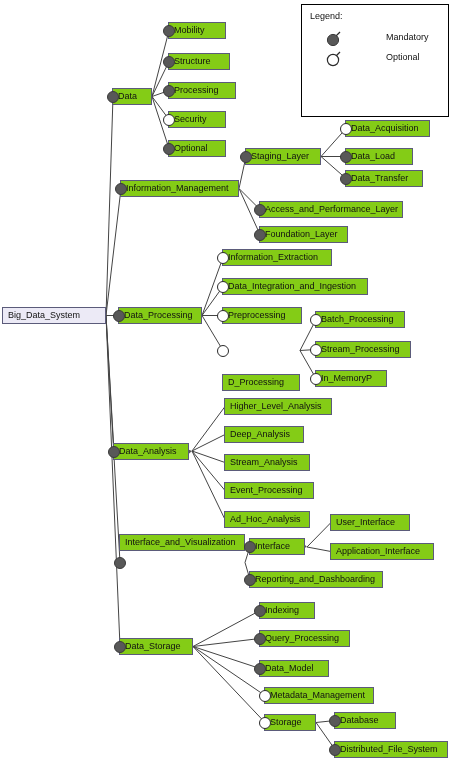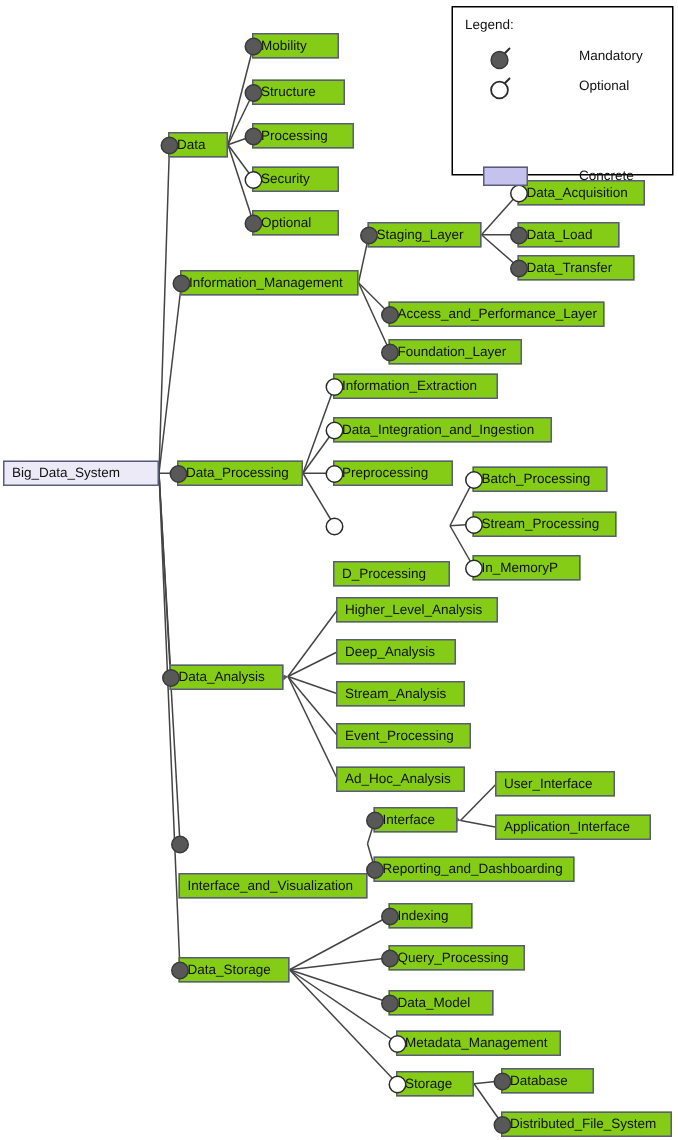--- a/index.html
+++ b/index.html
@@ -149,21 +149,21 @@
       </div>
       <div class="node" style="left: 224px; top: 454px; width: 86px;">
         <span>Stream_Analysis</span>
       </div>
       <div class="node" style="left: 224px; top: 482px; width: 90px;">
         <span>Event_Processing</span>
       </div>
       <div class="node" style="left: 224px; top: 511px; width: 86px;">
         <span>Ad_Hoc_Analysis</span>
       </div>
-      <div class="node" style="left: 119px; top: 582px; width: 126px;">
+      <div class="node" style="left: 119px; top: 534px; width: 126px;">
         <span>Interface_and_Visualization</span>
       </div>
       <div class="node" style="left: 249px; top: 538px; width: 56px;">
         <span>Interface</span>
       </div>
       <div class="node" style="left: 330px; top: 514px; width: 80px;">
         <span>User_Interface</span>
       </div>
       <div class="node" style="left: 330px; top: 543px; width: 104px;">
         <span>Application_Interface</span>
@@ -244,18 +244,14 @@
     <div class="lrow" style="top:44px;">
       <svg class="lsym" viewBox="0 0 24 18">
         <line x1="16" y1="3" x2="9" y2="10" stroke="#2b2b2b" stroke-width="1.3"></line>
         <circle cx="9" cy="11" r="5.6" fill="#ffffff" stroke="#2b2b2b" stroke-width="1.2"></circle>
       </svg>
       <span class="lbl">Optional</span>
     </div>
 
 
 
-    <div class="lrow" style="top:104px;">
-      <span class="swatch con"></span>
-      <span class="lbl">Concrete</span>
-    </div>
   </div>
 </div>
 
 </body></html>

